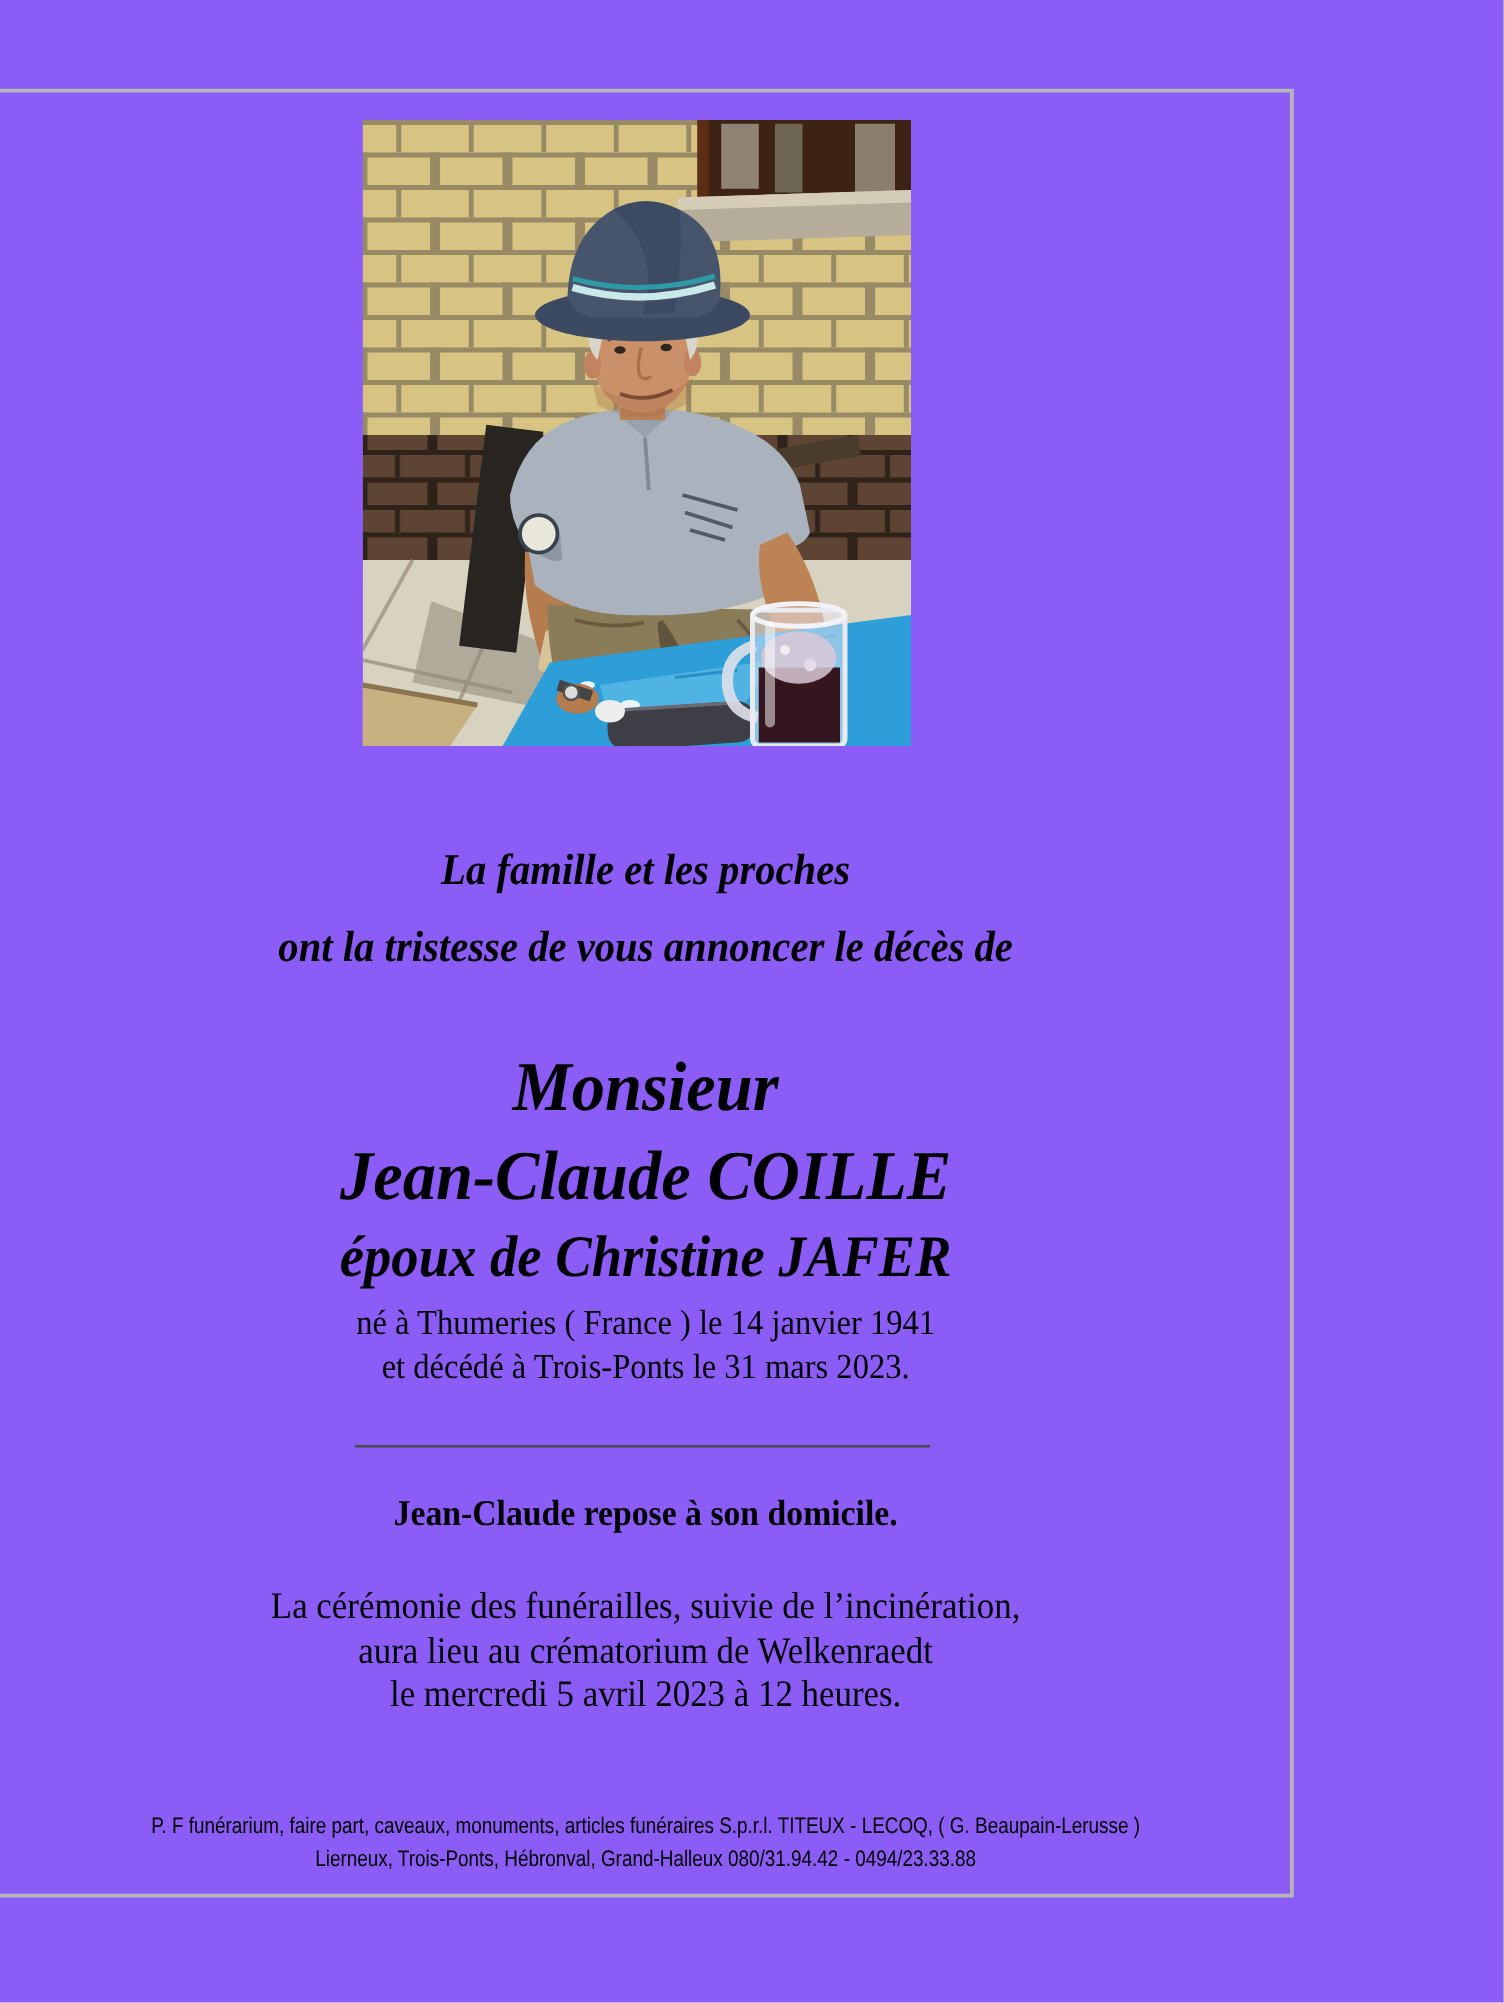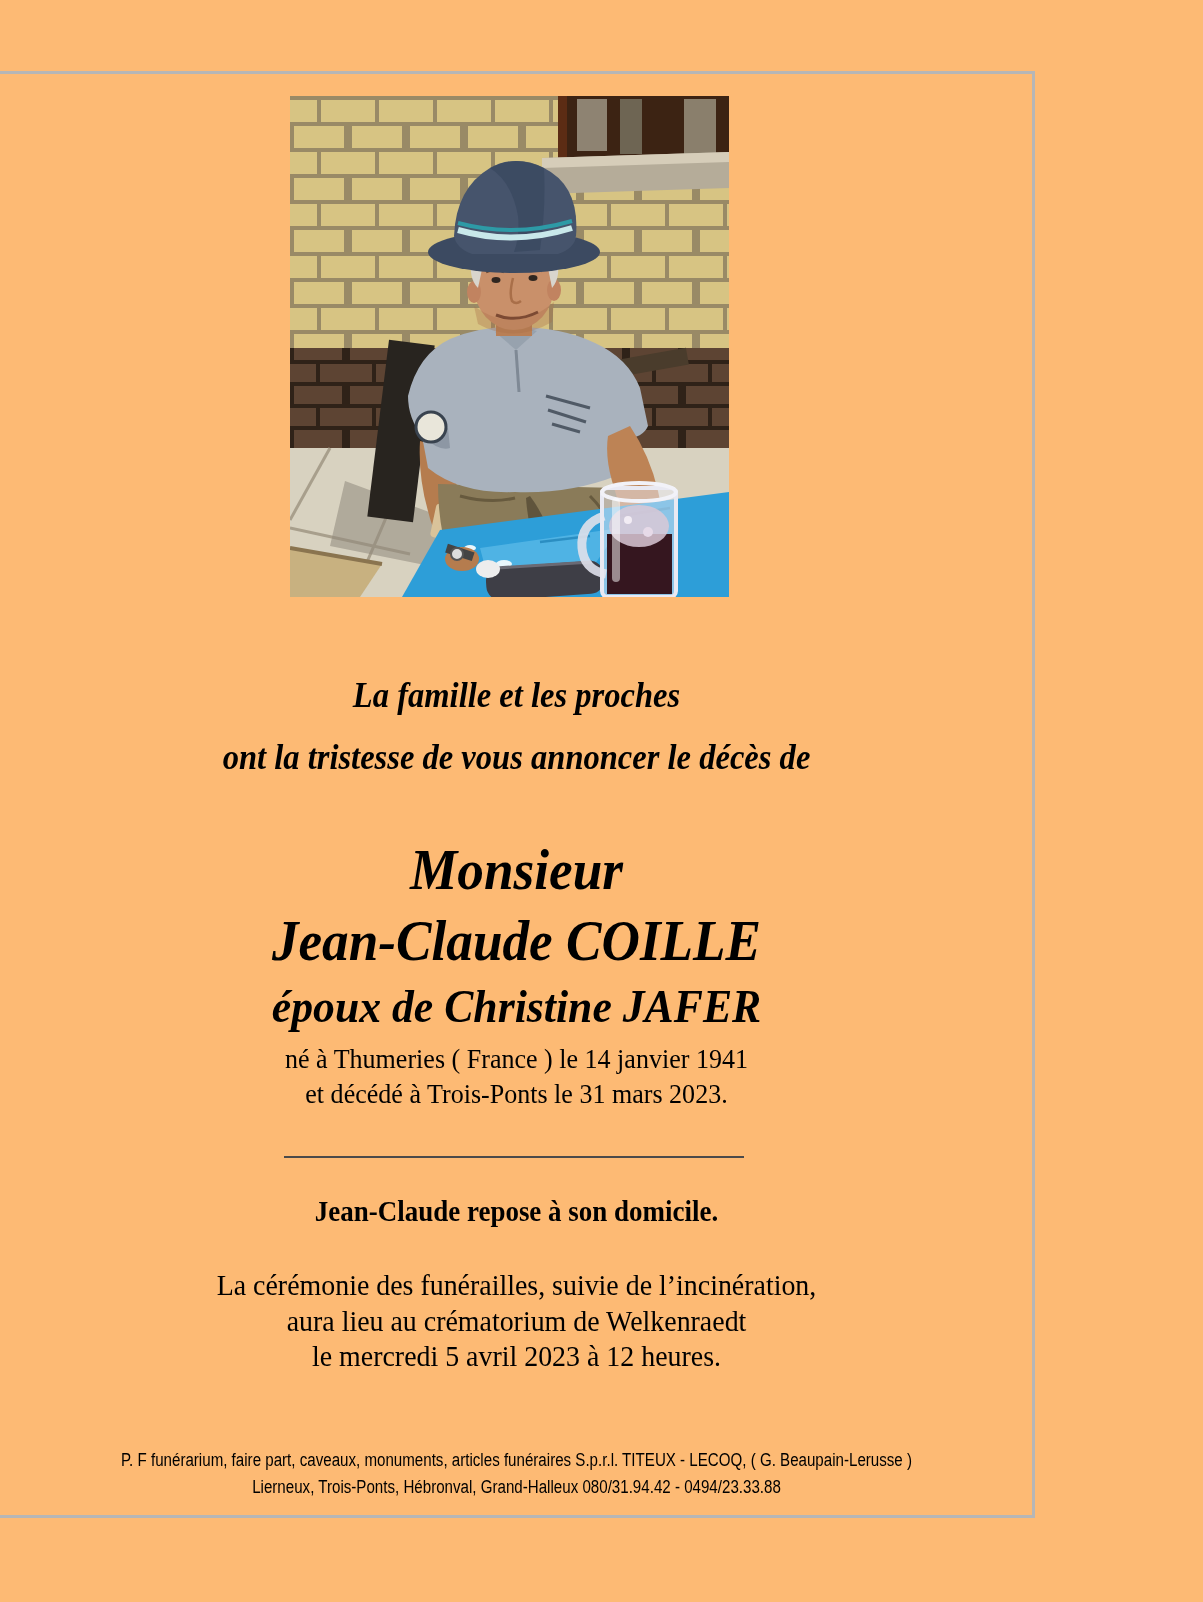--- a/index.html
+++ b/index.html
@@ -4,21 +4,21 @@
 <style>
   :root{
     --border-color:#b6b6b6;
     --divider-color:#4a4a4a;
     --text-color:#000000;
   }
   html,body{margin:0;padding:0;background:#ffffff;}
   .page{
     position:relative;
     width:1203px;height:1602px;
-    background:#fdba74;
+    background:#8b5cf6;
     overflow:hidden;
     font-family:"Liberation Serif","DejaVu Serif",serif;
     color:var(--text-color);
   }
   .border-frame{
     position:absolute;
     left:-4px;top:71px;
     width:1039px;height:1447px;
     box-sizing:border-box;
     border:3px solid var(--border-color);

